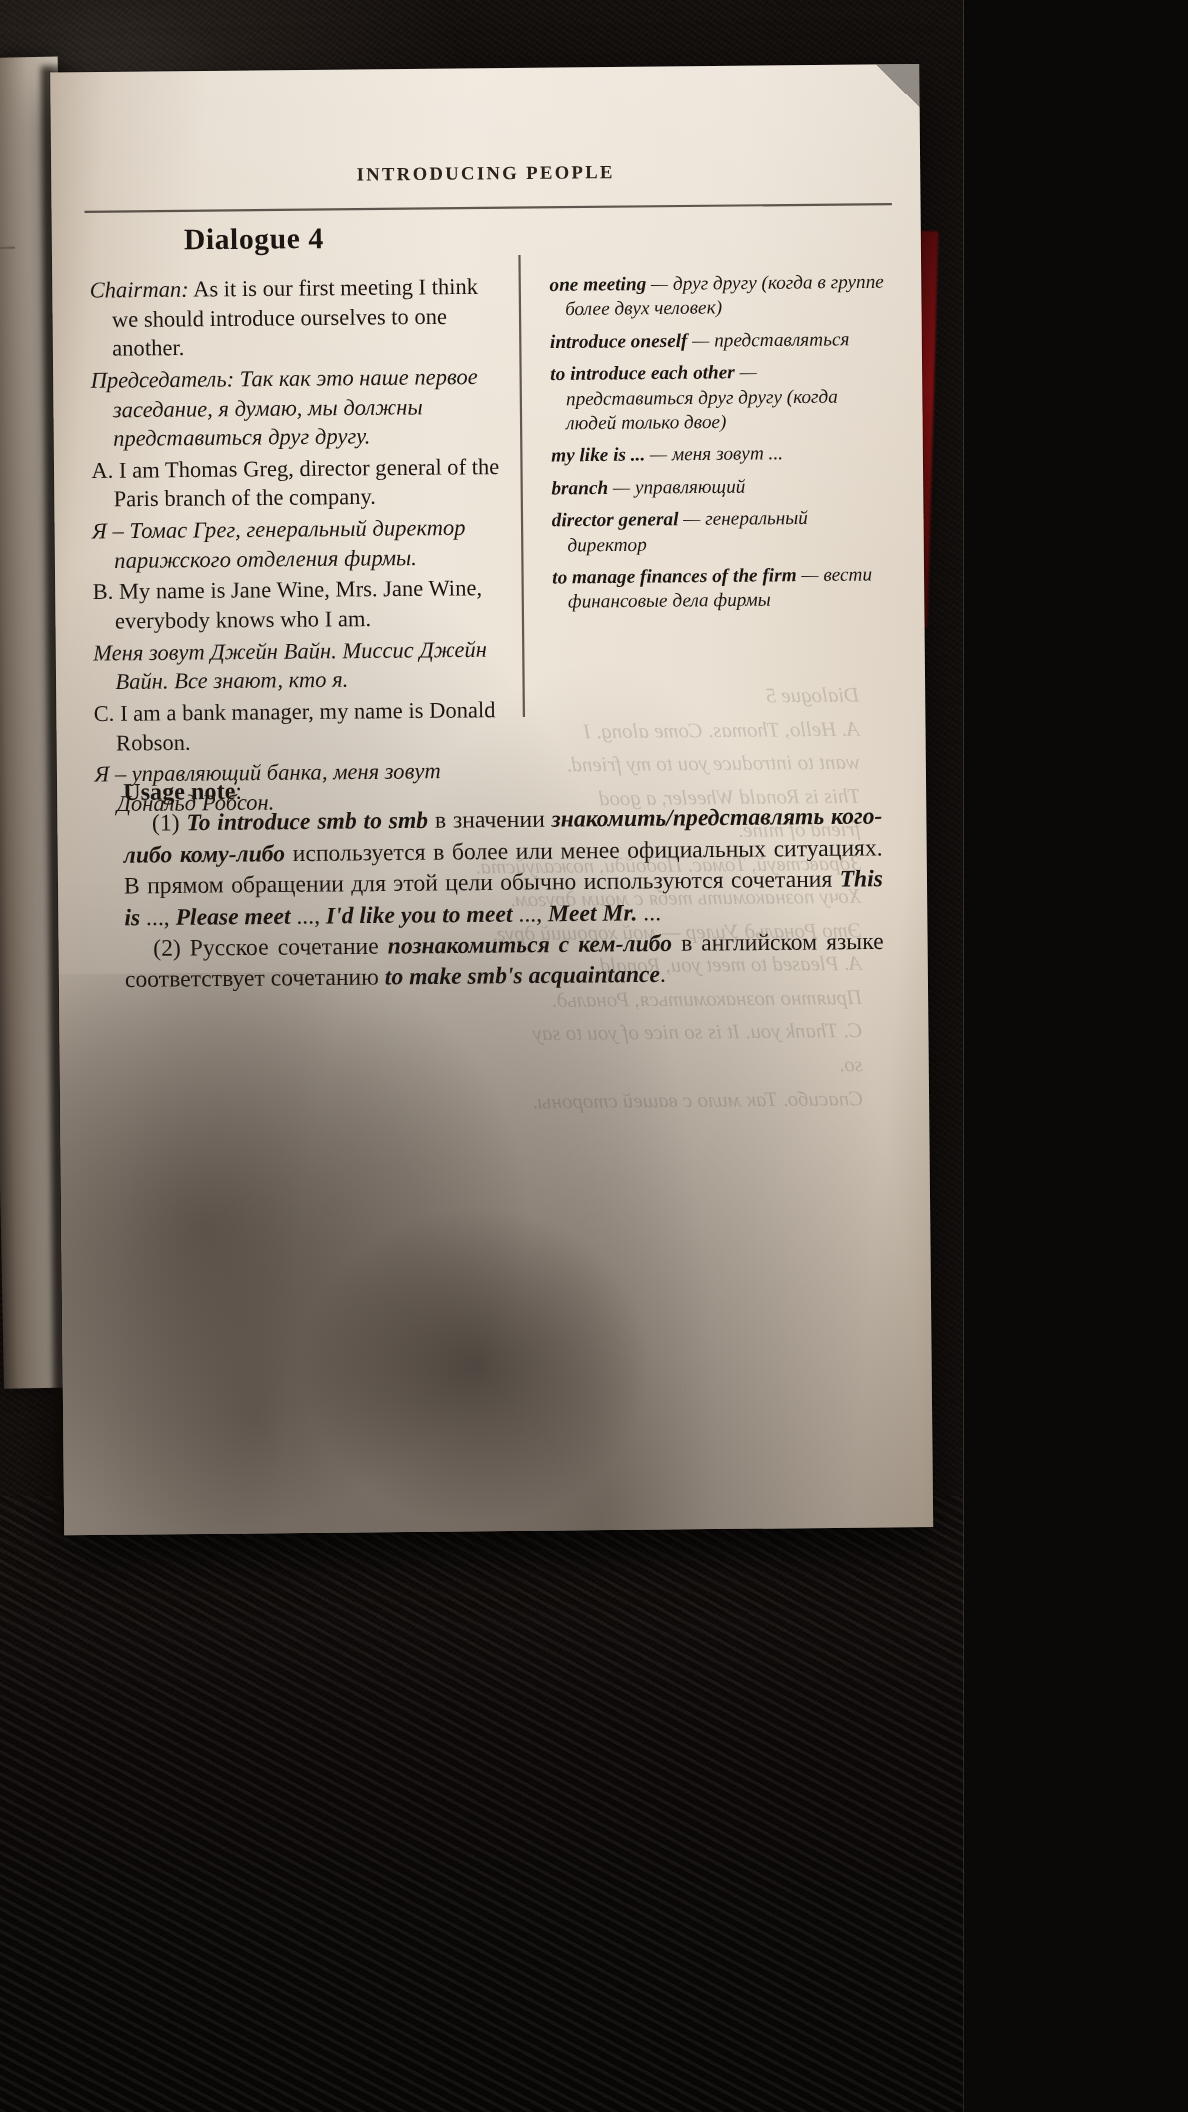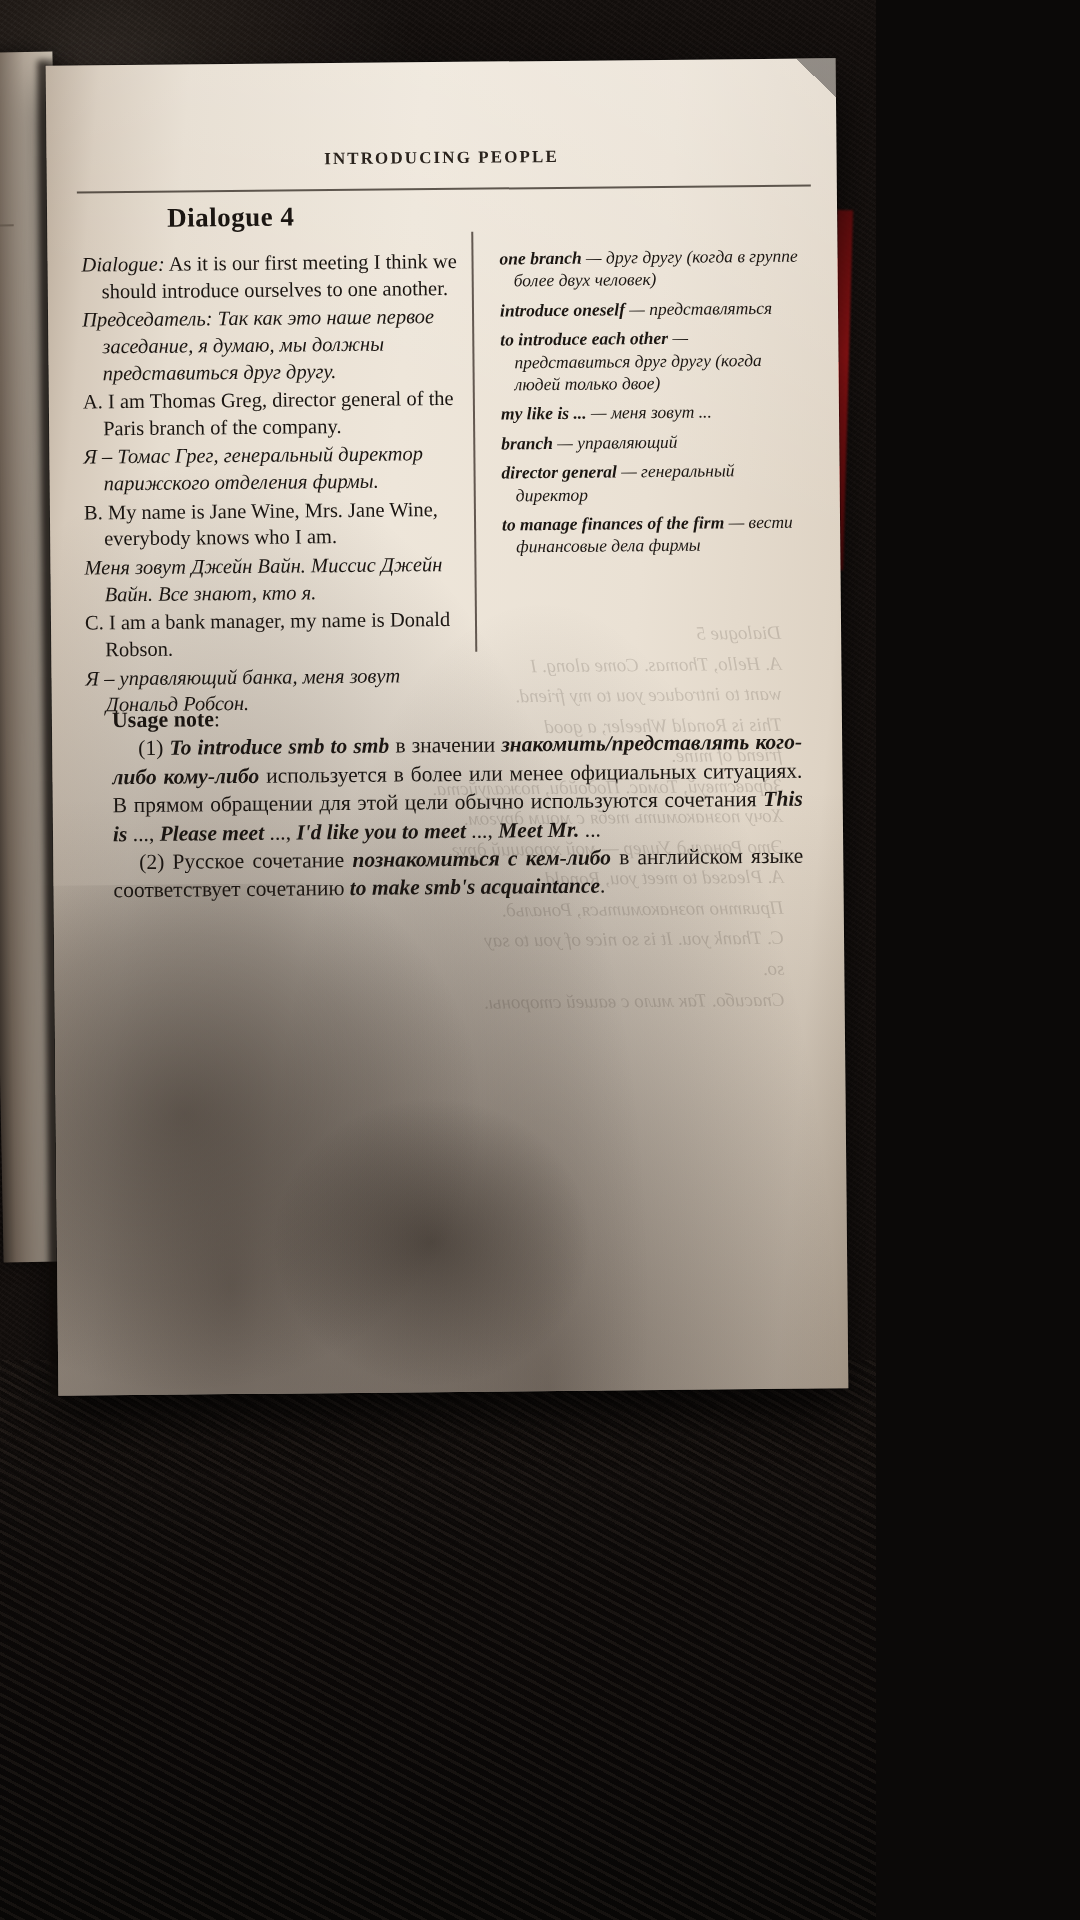--- a/index.html
+++ b/index.html
@@ -279,21 +279,21 @@
   <div class="content">
 
     <div class="running-head">INTRODUCING PEOPLE</div>
     <div class="head-rule"></div>
     <div class="dialogue-title">Dialogue  4</div>
 
     <div class="col-rule"></div>
 
     <div class="col-left">
       <div class="ln">
-        <span class="spk">Dialogue:</span>
+        <span class="spk">Chairman:</span>
         <span class="eng">As it is our first meeting I think we should introduce ourselves to one another.</span>
       </div>
       <div class="ln">
         <span class="spk">Председатель:</span>
         <span class="ru">Так как это наше первое заседание, я думаю, мы должны представиться друг другу.</span>
       </div>
       <div class="ln">
         <span>A.</span>
         <span class="eng">I am Thomas Greg, director general of the Paris branch of the company.</span>
       </div>
@@ -313,21 +313,21 @@
         <span class="eng">I am a bank manager, my name is Donald Robson.</span>
       </div>
       <div class="ln">
         <span class="ru">Я</span>
         <span class="ru">– управляющий банка, меня зовут Дональд Робсон.</span>
       </div>
     </div>
 
     <div class="col-right">
       <div class="gl">
-        <b>one branch</b>
+        <b>one meeting</b>
         <i>— друг другу (когда в группе более двух человек)</i>
       </div>
       <div class="gl">
         <b>introduce oneself</b>
         <i>— представляться</i>
       </div>
       <div class="gl">
         <b>to introduce each other</b>
         <i>— представиться друг другу (когда людей только двое)</i>
       </div>

